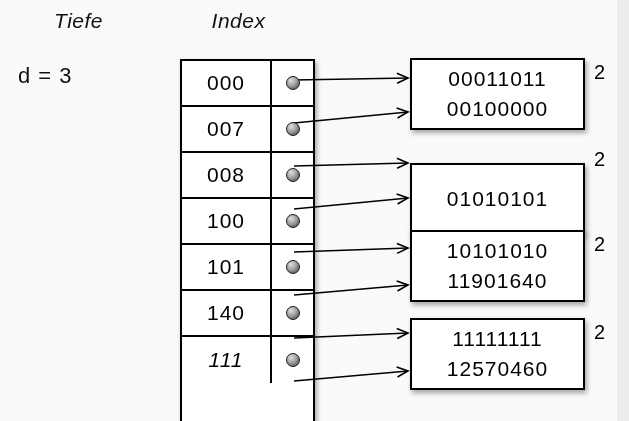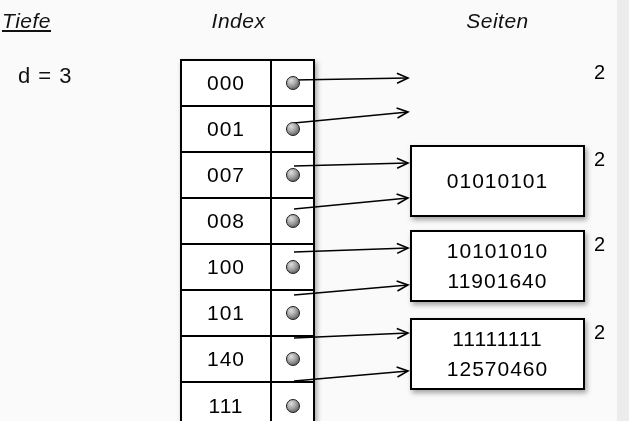--- a/index.html
+++ b/index.html
@@ -1,32 +1,32 @@
 <!DOCTYPE html>
 <html><head>
 <meta charset="utf-8">
 <style>
   html,body{margin:0;padding:0;}
   body{font-family:"Liberation Sans", sans-serif; background:#fff;}
   #canvas{position:relative; width:629px; height:421px; background:#fafafa; overflow:hidden;}
   #edge-strip{position:absolute; left:617px; top:0; width:12px; height:421px; background:#ececec;}
 
   .col-header{position:absolute; top:9px; font-style:italic; font-size:21px; color:#111; letter-spacing:0.5px;}
-  #hdr-tiefe{left:2px; width:90px; text-align:left;text-decoration:underline;}
+  #hdr-tiefe{left:13px; width:90px; text-align:right;}
   #hdr-index{left:171px; width:135px; text-align:center;}
   #hdr-seiten{left:430px; width:135px; text-align:center;}
   #depth-label{position:absolute; left:18px; top:63px; font-size:22px; color:#111; letter-spacing:1px;}
 
   
   #index-table{position:absolute; left:180px; top:59px; width:135px; height:372px;
     background:#fff; border:2px solid #000; box-sizing:border-box;
     display:grid; grid-template-rows:repeat(8,1fr);
     box-shadow:2px 3px 5px rgba(0,0,0,0.35);}
   .irow{display:grid; grid-template-columns:90px 1fr; border-bottom:2px solid #000; box-sizing:border-box;}
-  .irow:last-child{border-bottom:none;}
+  .irow:last-child{border-bottom:none;font-style:italic;}
   .icell-label{display:flex; align-items:center; justify-content:center;
     border-right:2px solid #000; box-sizing:border-box;
     font-size:21px; letter-spacing:1px; color:#000;}
   .icell-ptr{display:flex; align-items:center; justify-content:center;}
   .dot{position:relative; z-index:2; width:12px; height:12px; border-radius:50%;
     border:1.5px solid #1a1a1a;
     background:radial-gradient(circle at 35% 30%, #dedede 0%, #a8a8a8 40%, #6a6a6a 75%, #585858 100%);}
 
   
   #arrows{position:absolute; left:0; top:0; width:629px; height:421px; pointer-events:none;}
@@ -40,32 +40,25 @@
   .local-depth{position:absolute; left:594px; width:24px; font-size:20px; color:#000;}
 </style>
 </head>
 <body>
 
 <div id="canvas">
   <div id="edge-strip"></div>
 
   <div id="hdr-tiefe" class="col-header">Tiefe</div>
   <div id="hdr-index" class="col-header">Index</div>
-  <div id="hdr-seiten" class="col-header">Seiten</div>
   <div id="depth-label">d = 3</div>
 
   <div id="index-table">
     <div class="irow">
       <div class="icell-label">000</div>
-      <div class="icell-ptr">
-          <div class="dot"></div>
-        </div>
-    </div>
-    <div class="irow">
-      <div class="icell-label">001</div>
       <div class="icell-ptr">
           <div class="dot"></div>
         </div>
     </div>
     <div class="irow">
       <div class="icell-label">007</div>
       <div class="icell-ptr">
           <div class="dot"></div>
         </div>
     </div>
@@ -110,21 +103,25 @@
     <line x1="294" y1="80" x2="408" y2="78" stroke="#000" stroke-width="1.5" marker-end="url(#ah)"></line>
     <line x1="294" y1="123" x2="408" y2="112" stroke="#000" stroke-width="1.5" marker-end="url(#ah)"></line>
     <line x1="294" y1="166" x2="408" y2="163" stroke="#000" stroke-width="1.5" marker-end="url(#ah)"></line>
     <line x1="294" y1="209" x2="408" y2="198" stroke="#000" stroke-width="1.5" marker-end="url(#ah)"></line>
     <line x1="294" y1="252" x2="408" y2="248" stroke="#000" stroke-width="1.5" marker-end="url(#ah)"></line>
     <line x1="294" y1="295" x2="408" y2="285" stroke="#000" stroke-width="1.5" marker-end="url(#ah)"></line>
     <line x1="294" y1="338" x2="408" y2="333" stroke="#000" stroke-width="1.5" marker-end="url(#ah)"></line>
     <line x1="294" y1="381" x2="408" y2="371" stroke="#000" stroke-width="1.5" marker-end="url(#ah)"></line>
   </svg>
 
-  <div class="page-box" style="top:145px">
+  <div class="page-box" style="top:58px">
+    <div class="page-line">00011011</div>
+    <div class="page-line">00100000</div>
+  </div>
+  <div class="page-box" style="top:163px">
     <div class="page-line">01010101</div>
   </div>
   <div class="page-box" style="top:230px">
     <div class="page-line">10101010</div>
     <div class="page-line">11901640</div>
   </div>
   <div class="page-box" style="top:318px">
     <div class="page-line">11111111</div>
     <div class="page-line">12570460</div>
   </div>

